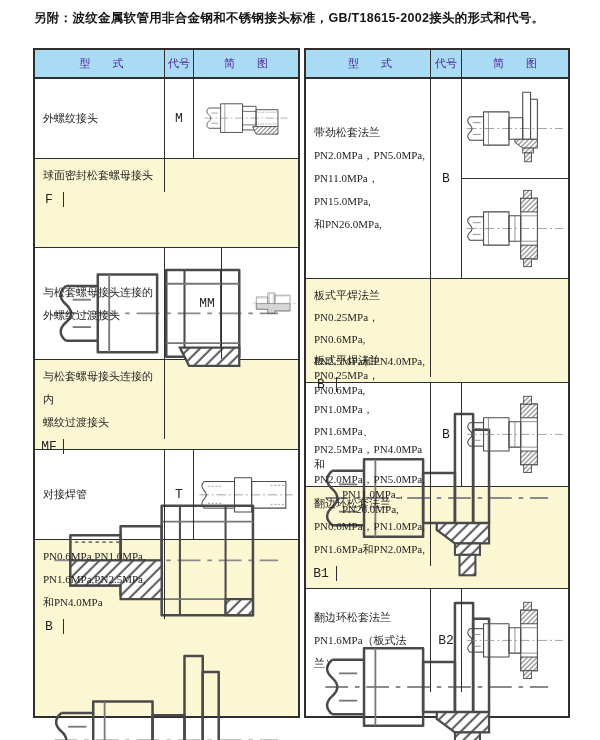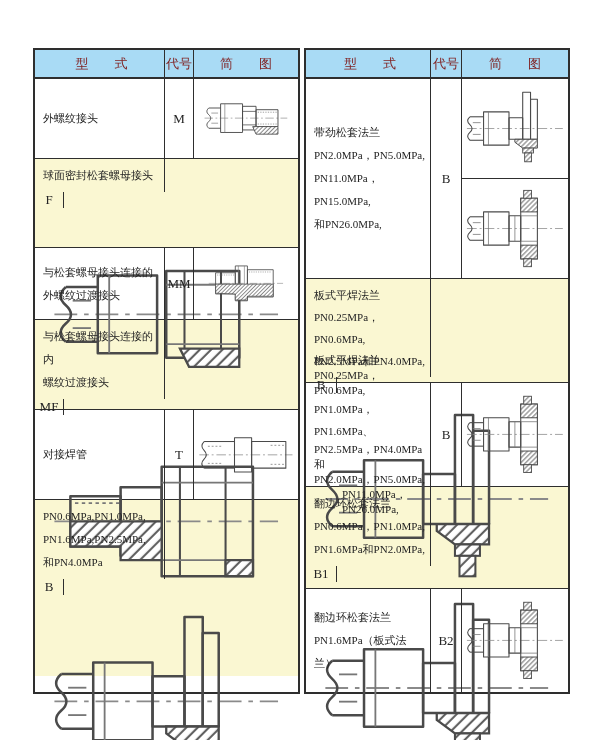--- a/index.html
+++ b/index.html
@@ -17,52 +17,53 @@
   .tbl{border:2px solid #2e2e2e;background:#fff;}
   .tbl-left{width:263px;}
   .tbl-right{width:262px;}
   .hdr{
     display:flex;height:29px;box-sizing:border-box;
     background:var(--header-bg,#a9dbf5);
     border-bottom:2px solid #2e2e2e;
   }
   .hdr .cell{
     display:flex;align-items:center;justify-content:center;
-    font-size:13px;color:#7f1d1d;
+    font-size:11px;color:#4c1d95;
   }
   .row{display:flex;box-sizing:border-box;border-bottom:1px solid #2e2e2e;background:#fff;}
   .row:last-child{border-bottom:none;}
   .row.hl{background:var(--highlight-bg,#faf7d2);flex-direction:column;}
   .cell{box-sizing:border-box;border-right:1px solid #2e2e2e;}
   .cell:last-child{border-right:none;}
   .tbl-left  .c-type{width:130px;}
   .tbl-right .c-type{width:125px;}
   .tbl-left  .c-code{width:29px;}
   .tbl-right .c-code{width:31px;}
   .c-diag{flex:1;}
   .c-type{
     display:flex;flex-direction:column;justify-content:center;
     padding:5px 4px 5px 8px;
     font-family:"Liberation Serif","DejaVu Serif",serif;
     font-size:11px;color:#242424;
   }
   .c-code{
     display:flex;align-items:center;justify-content:center;
-    font-family:Liberation Serif, serif;
+    font-family:Liberation Mono, monospace;
     font-size:13px;color:#242424;text-align:center;
   }
   .c-diag{display:flex;flex-direction:column;}
   .sub{flex:1;display:flex;align-items:center;justify-content:center;overflow:hidden;}
   .sub.divider{border-bottom:1px solid #2e2e2e;}
   .sub svg{width:96%;height:94%;}
 </style>
 </head>
 <body>
 
 <div class="page">
+  <div class="title">另附：波纹金属软管用非合金钢和不锈钢接头标准，GB/T18615-2002接头的形式和代号。</div>
   <div class="tables">
     <div class="tbl tbl-left" id="tbl-left">
         <div class="hdr">
           <div class="cell c-type">型　　式</div>
           <div class="cell c-code">代号</div>
           <div class="cell c-diag">简　　图</div>
         </div>
         <div class="row" style="height: 80px;">
           <div class="cell c-type">
             <div class="tline" style="line-height: 23px;">外螺纹接头</div>
@@ -121,21 +122,21 @@
                 <rect x="52" y="25" width="32" height="38" fill="none" stroke="#4a4a4a" stroke-width="1.1" stroke-linejoin="round"></rect>
                 <line x1="60" y1="25" x2="60" y2="63" stroke="#4a4a4a" stroke-width="0.9"></line>
                 <line x1="76" y1="25" x2="76" y2="63" stroke="#4a4a4a" stroke-width="0.9"></line>
                 <line x1="52" y1="31" x2="84" y2="31" stroke="#777" stroke-width="0.8"></line>
                 <line x1="52" y1="57" x2="84" y2="57" stroke="#777" stroke-width="0.8"></line>
                 <path d="M58,59 L84,59 L84,67 L62,67 Z" fill="url(#hp2)" stroke="#4a4a4a" stroke-width="1"></path>
               </svg>
             </div>
           </div>
         </div>
-        <div class="row" style="height: 72px;">
+        <div class="row" style="height: 112px; gap: 28px;">
           <div class="cell c-type">
             <div class="tline" style="line-height: 23px;">与松套螺母接头连接的</div>
             <div class="tline" style="line-height: 23px;">外螺纹过渡接头</div>
           </div>
           <div class="cell c-code">MM</div>
           <div class="cell c-diag">
             <div class="sub">
               <svg viewBox="0 0 104 88" preserveAspectRatio="xMidYMid meet" xmlns="http://www.w3.org/2000/svg">
                 <defs>
                   <pattern id="hp3" width="3.5" height="3.5" patternUnits="userSpaceOnUse" patternTransform="rotate(45)">

